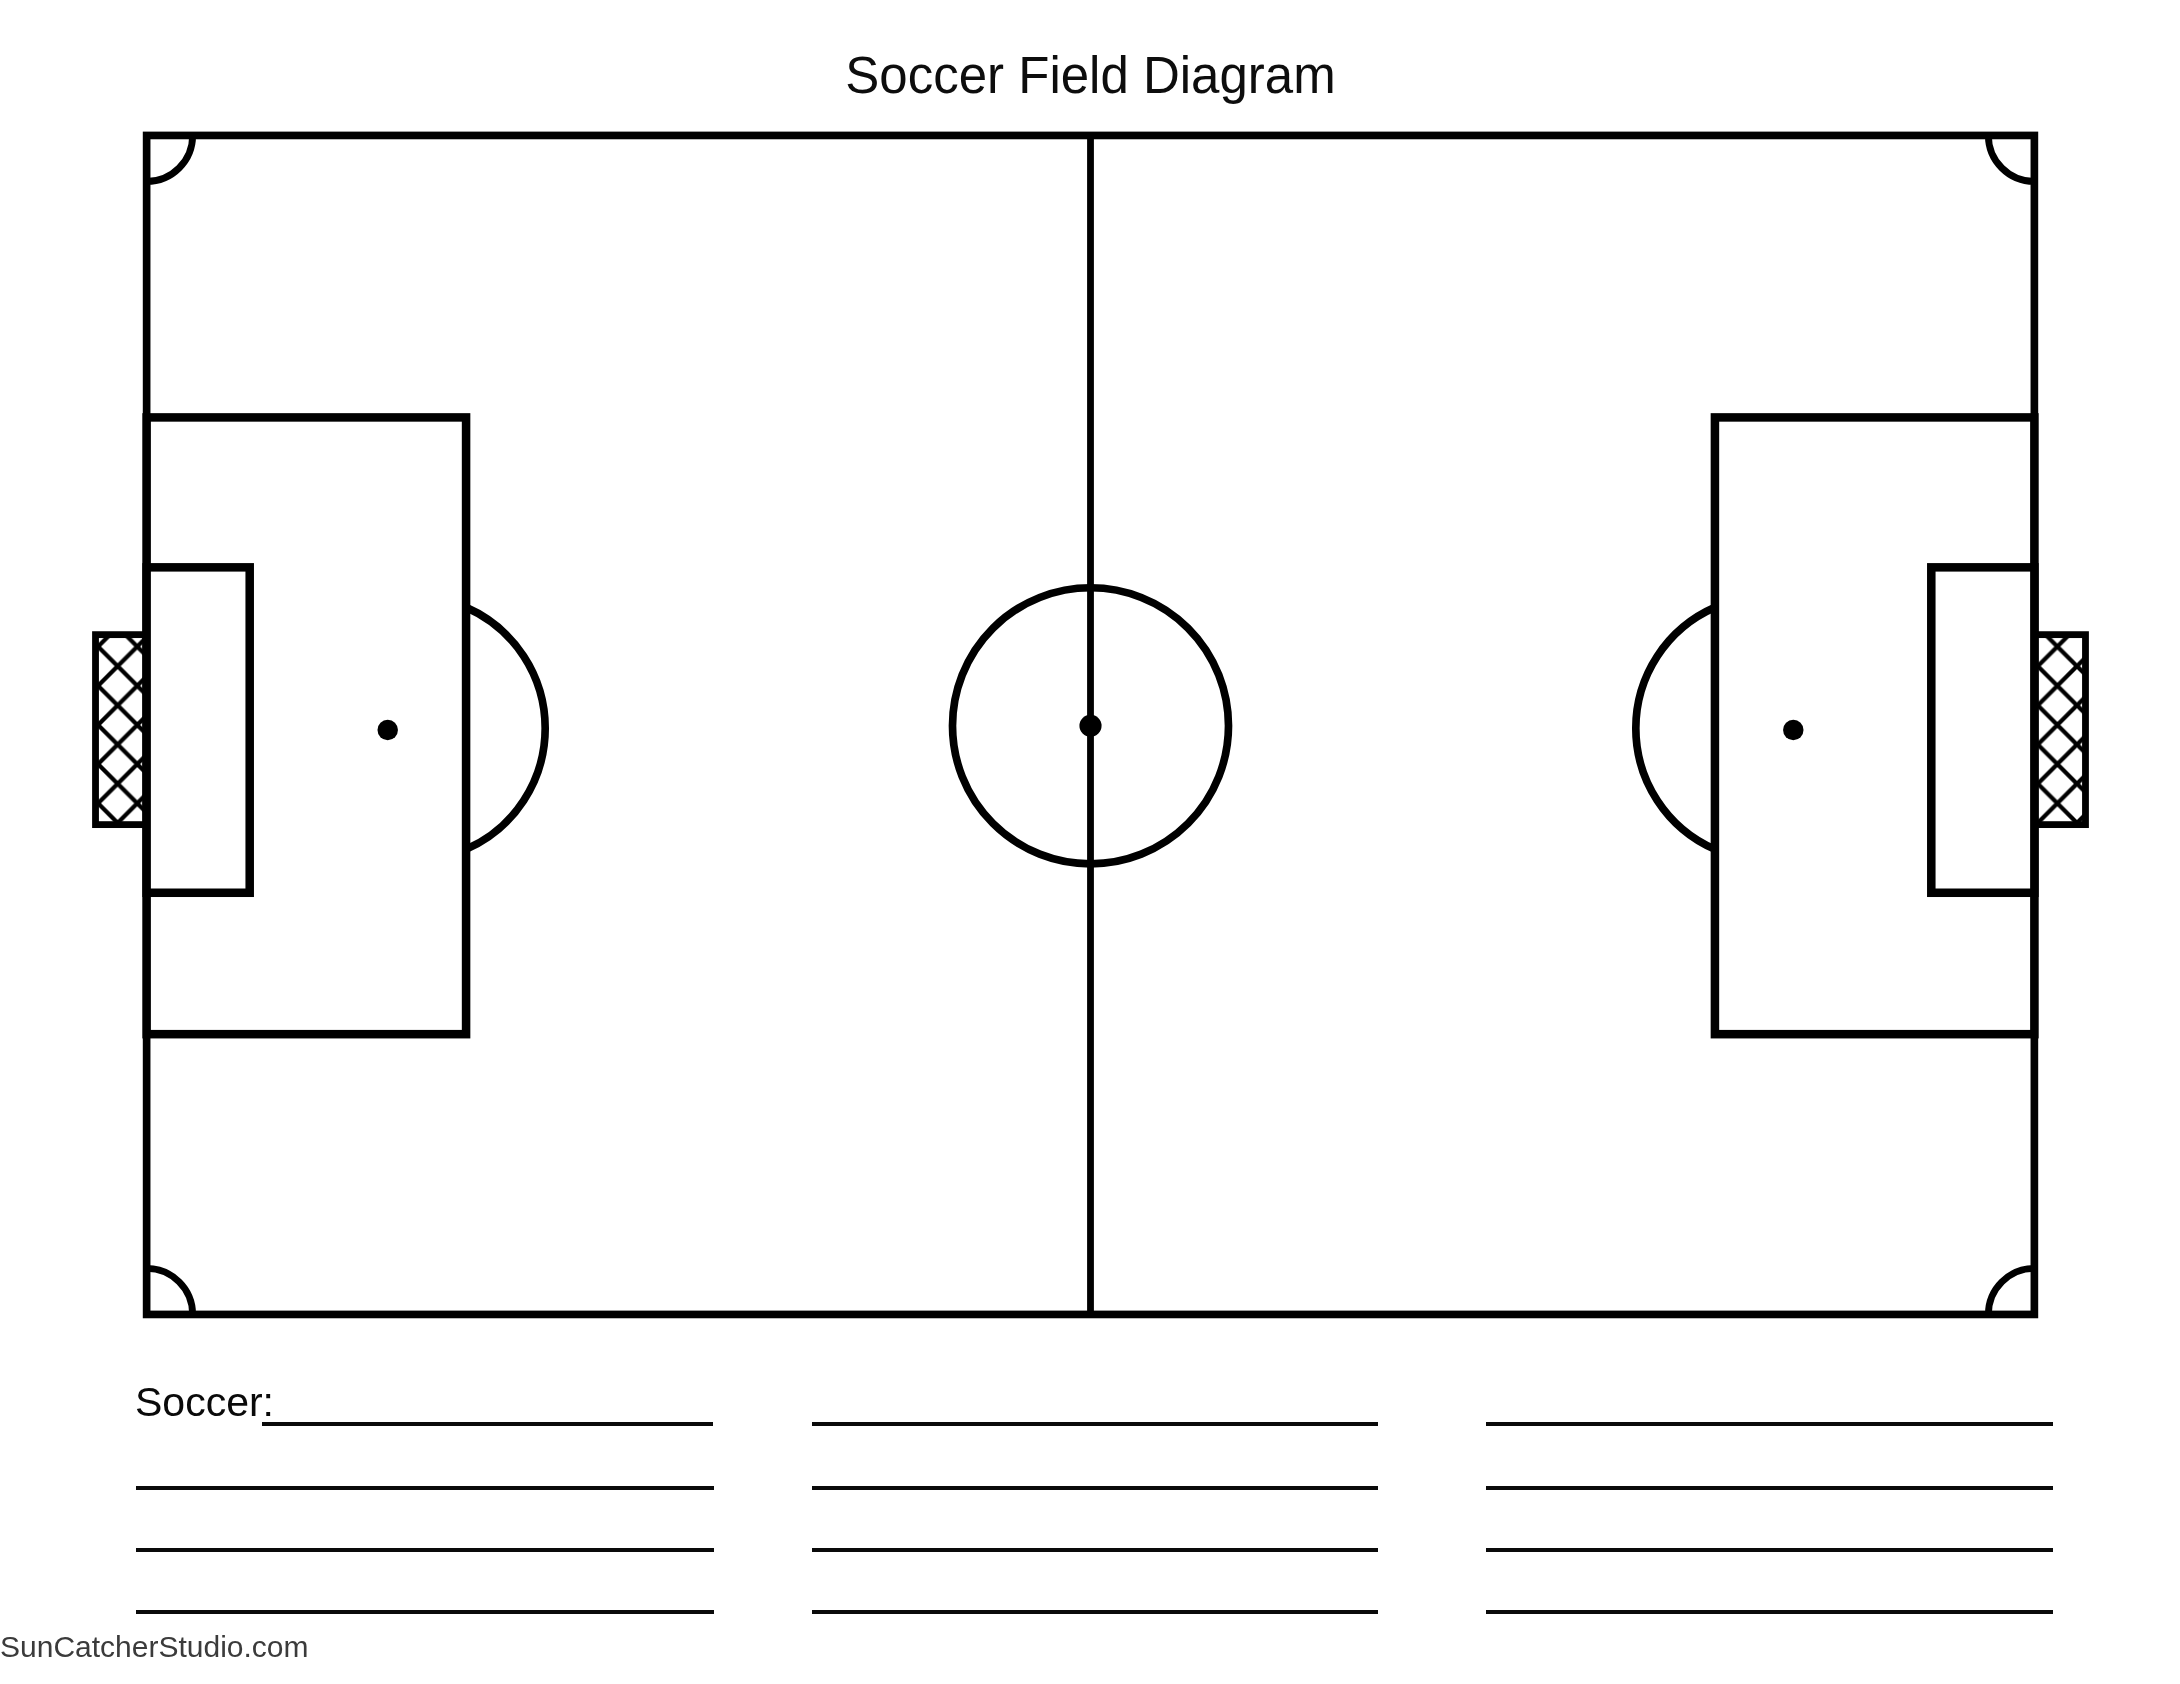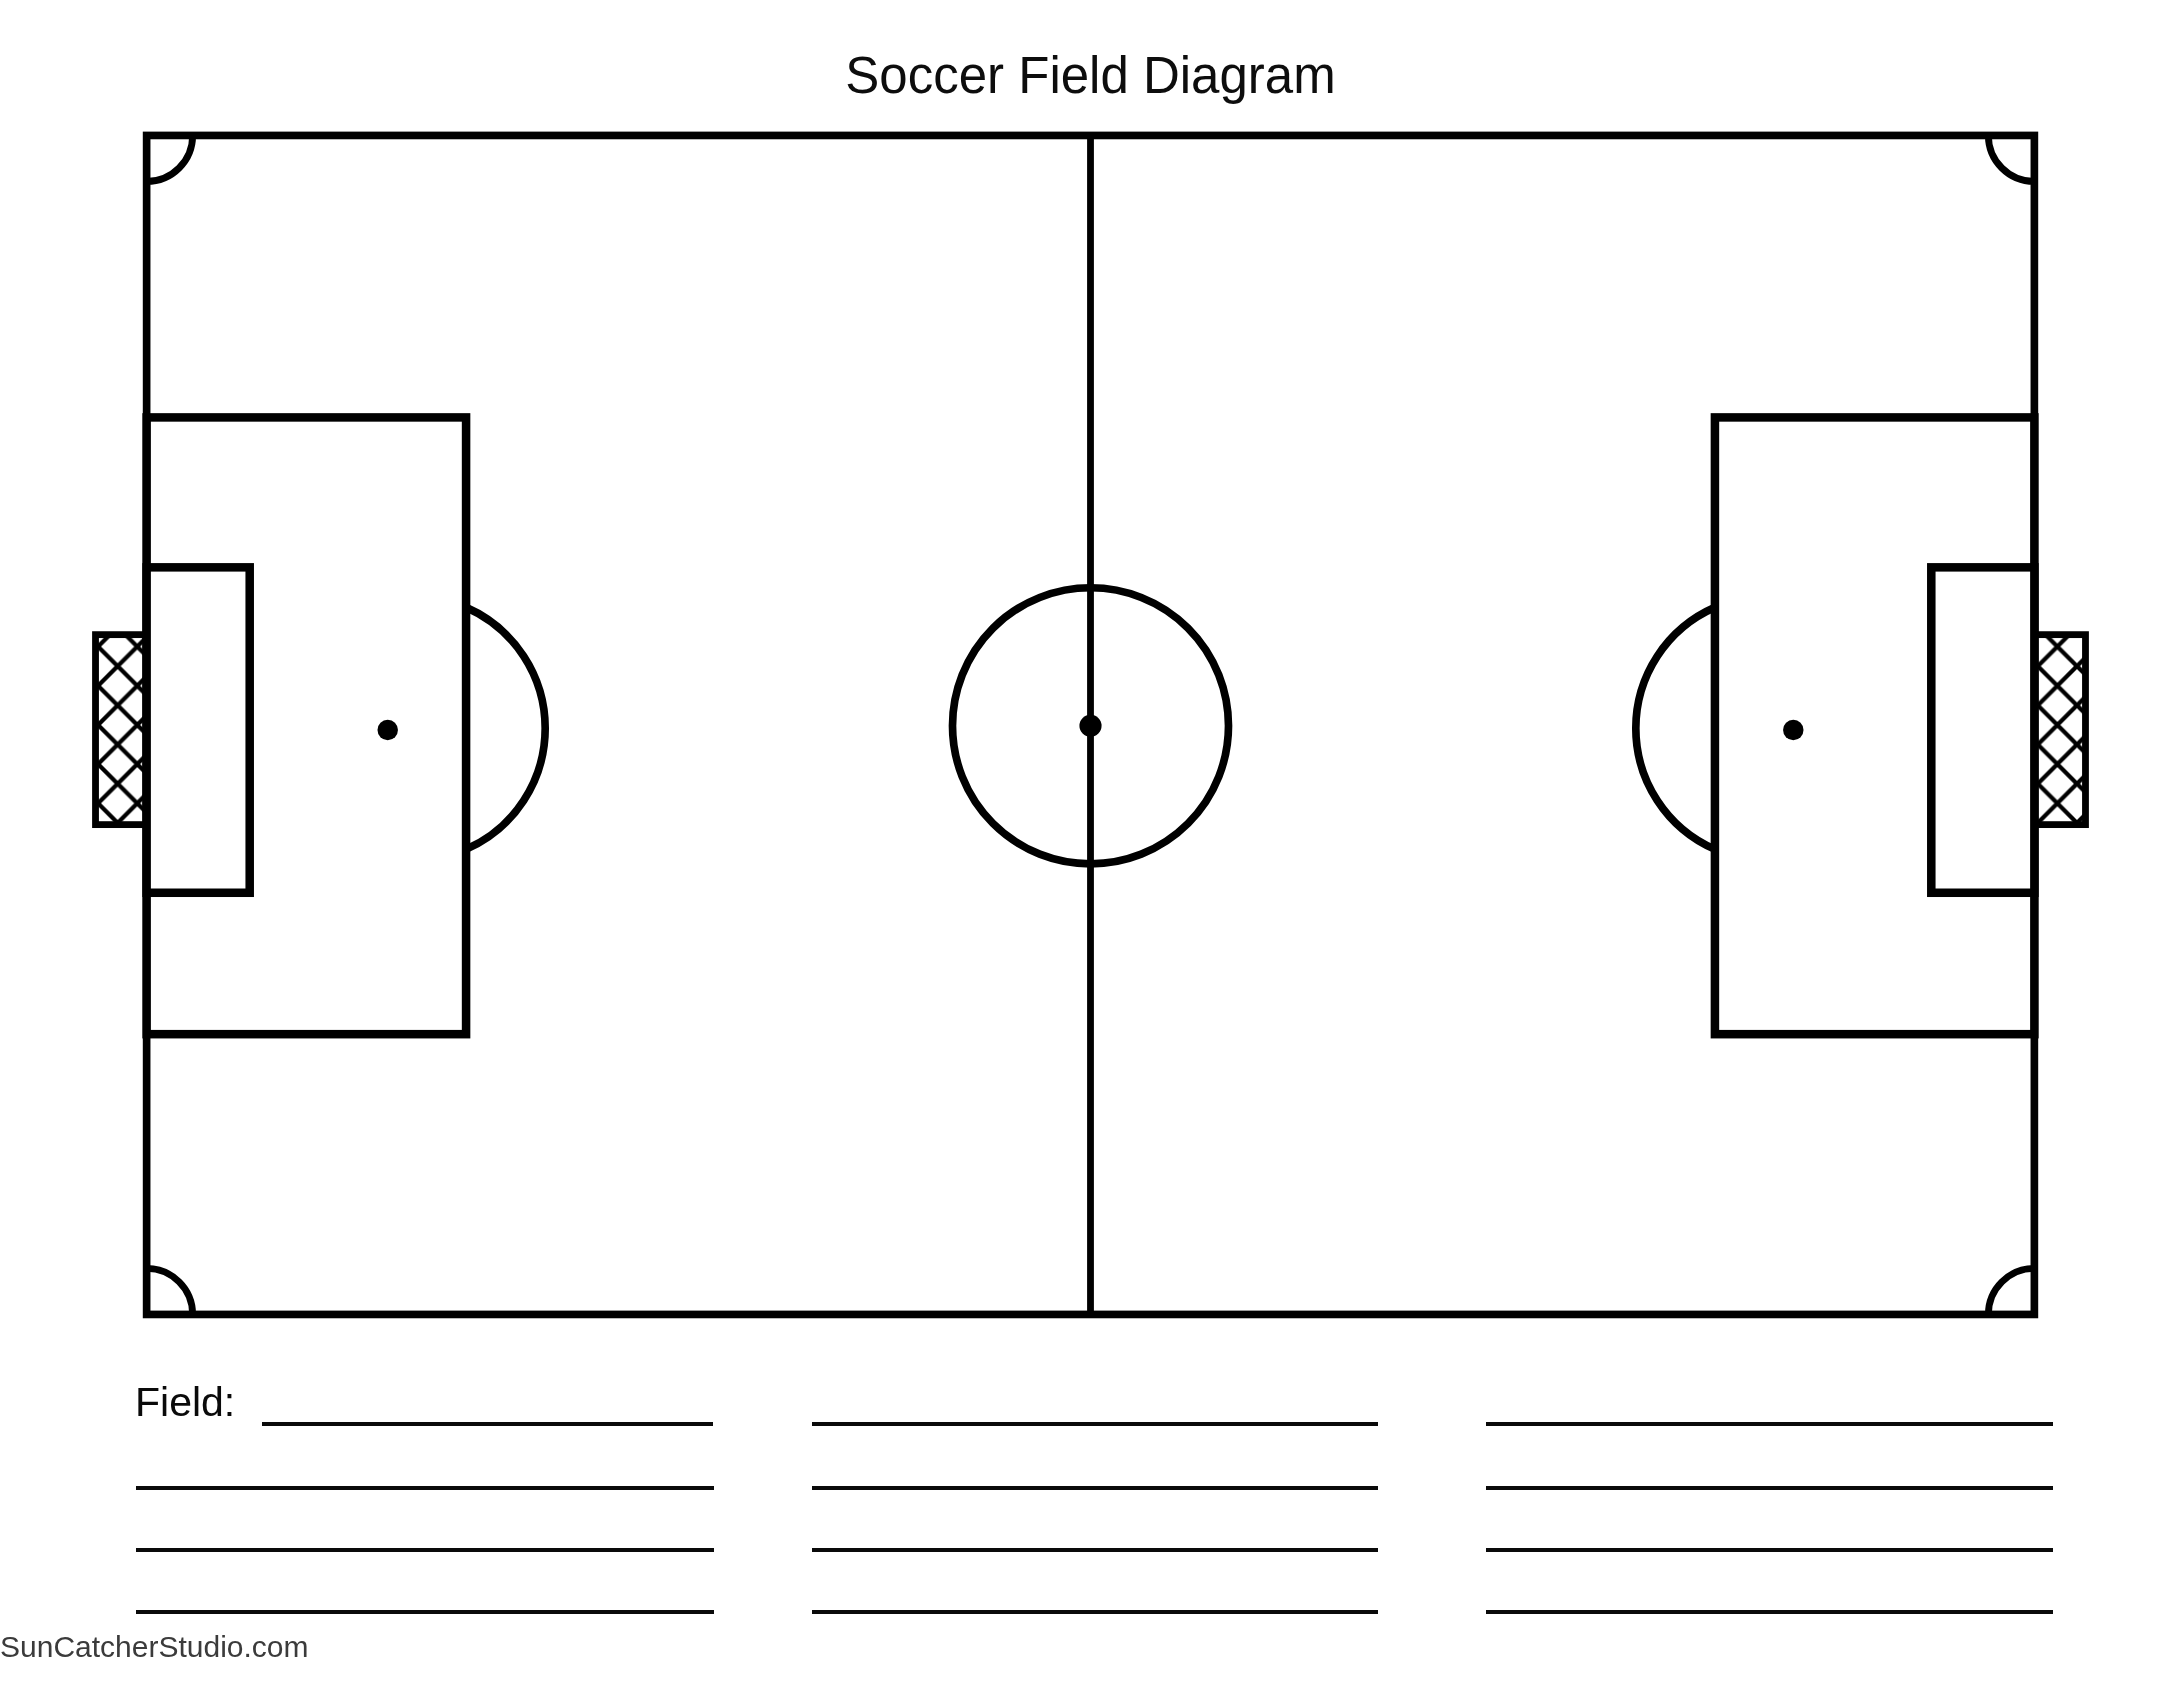--- a/index.html
+++ b/index.html
@@ -88,21 +88,21 @@
     <rect x="172" y="490" width="375" height="724" fill="#ffffff" stroke="#000000" stroke-width="10"></rect>
     <rect x="172" y="666" width="121" height="382" fill="#ffffff" stroke="#000000" stroke-width="10"></rect>
     <circle cx="455" cy="857" r="12" fill="#000000"></circle>
 
     <path d="M 2013 713 A 155 155 0 0 0 2013 997" fill="none" stroke="#000000" stroke-width="9"></path>
     <rect x="2013" y="490" width="375" height="724" fill="#ffffff" stroke="#000000" stroke-width="10"></rect>
     <rect x="2267" y="666" width="121" height="382" fill="#ffffff" stroke="#000000" stroke-width="10"></rect>
     <circle cx="2105" cy="857" r="12" fill="#000000"></circle>
   </svg>
 
-  <div class="notes-label">Field:</div>
+  <div class="notes-label">Soccer:</div>
 
   <div class="rule" style="left:262px;  top:1422px; width:451px;"></div>
   <div class="rule" style="left:136px;  top:1486px; width:578px;"></div>
   <div class="rule" style="left:136px;  top:1548px; width:578px;"></div>
   <div class="rule" style="left:136px;  top:1610px; width:578px;"></div>
 
   <div class="rule" style="left:812px;  top:1422px; width:566px;"></div>
   <div class="rule" style="left:812px;  top:1486px; width:566px;"></div>
   <div class="rule" style="left:812px;  top:1548px; width:566px;"></div>
   <div class="rule" style="left:812px;  top:1610px; width:566px;"></div>

